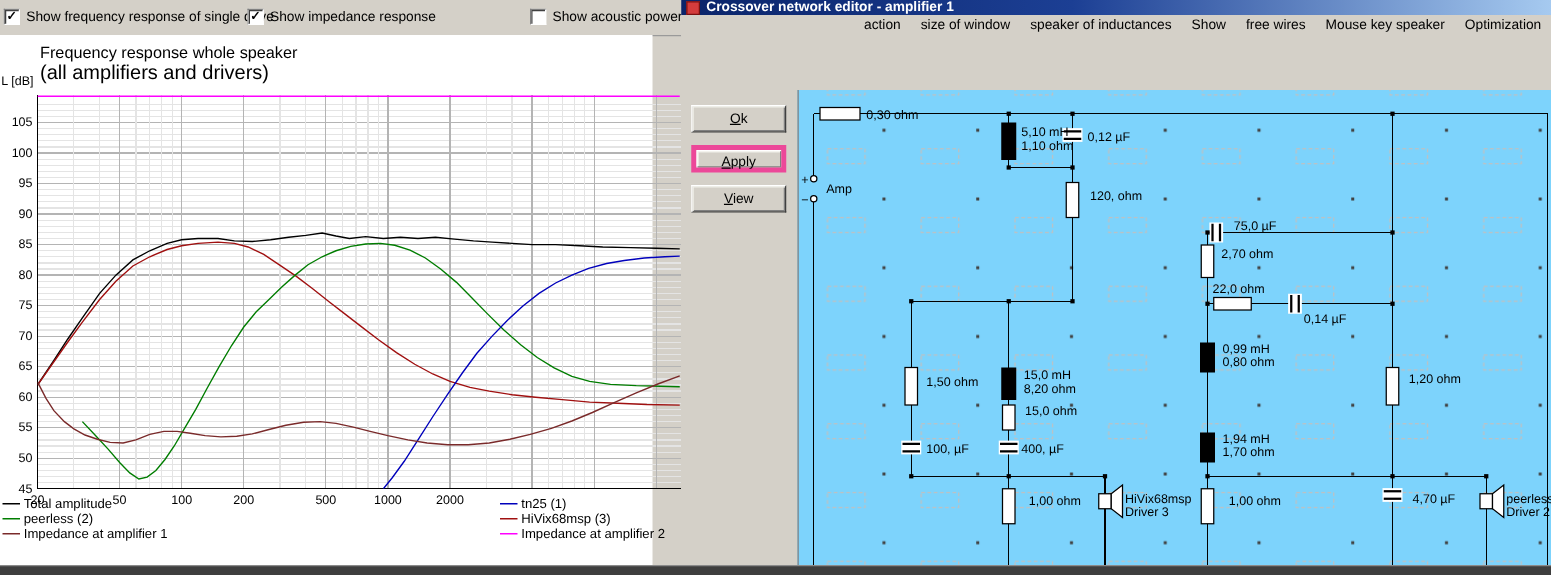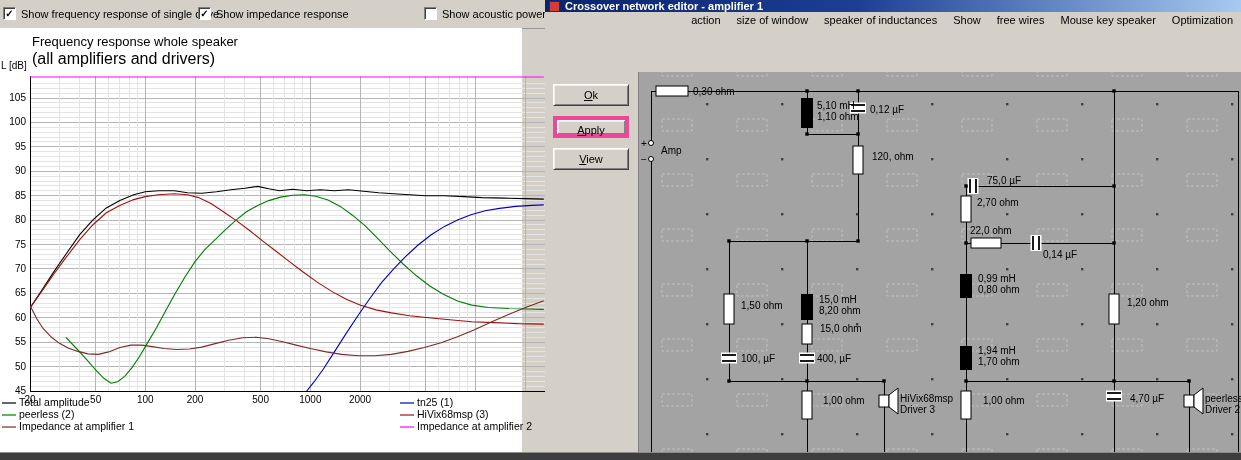--- a/index.html
+++ b/index.html
@@ -29,21 +29,21 @@
   .menubar{height:16px;display:flex;align-items:center;font-size:11px;padding-left:2px;justify-content:flex-end;}
   .menu-item{padding:0 8px;cursor:default;}
   .editor-body{position:absolute;left:0;top:28px;right:0;bottom:0;display:flex;margin-top:44px;}
   .btn-panel{width:93px;position:relative;flex:none;}
   .btn{position:absolute;left:8px;width:76px;height:22px;background:#d4d0c8;text-align:center;padding:0;
        border:1px solid;border-color:#fff #404040 #404040 #fff;box-shadow:inset 1px 1px #f0efe9, inset -1px -1px #808080;
        font-family:"Liberation Sans",sans-serif;font-size:11px;cursor:default;}
   .btn.default{border:4px solid #ec4899;box-shadow:inset 1px 1px #fff, inset -1px -1px #808080, inset 2px 2px #f0efe9;}
   .btn-label{display:block;line-height:20px;}
   .btn-label::first-letter{text-decoration:underline;}
-  .canvas{flex:1;background:#a3a3a3;border-left:1px solid #808080;position:relative;overflow:hidden;}
+  .canvas{flex:1;background:#7dd3fc;border-left:1px solid #808080;position:relative;overflow:hidden;}
   #circ-svg{display:block;}
   #circ-svg text{font-family:"Liberation Sans",sans-serif;font-size:10px;fill:#000;}
 
   .taskbar{position:absolute;left:0;top:452px;width:100%;height:8px;background:#3e3e3e;border-top:1px solid #8a8a8a;}
 </style>
 </head>
 <body>
 
 <div class="screen">
 

